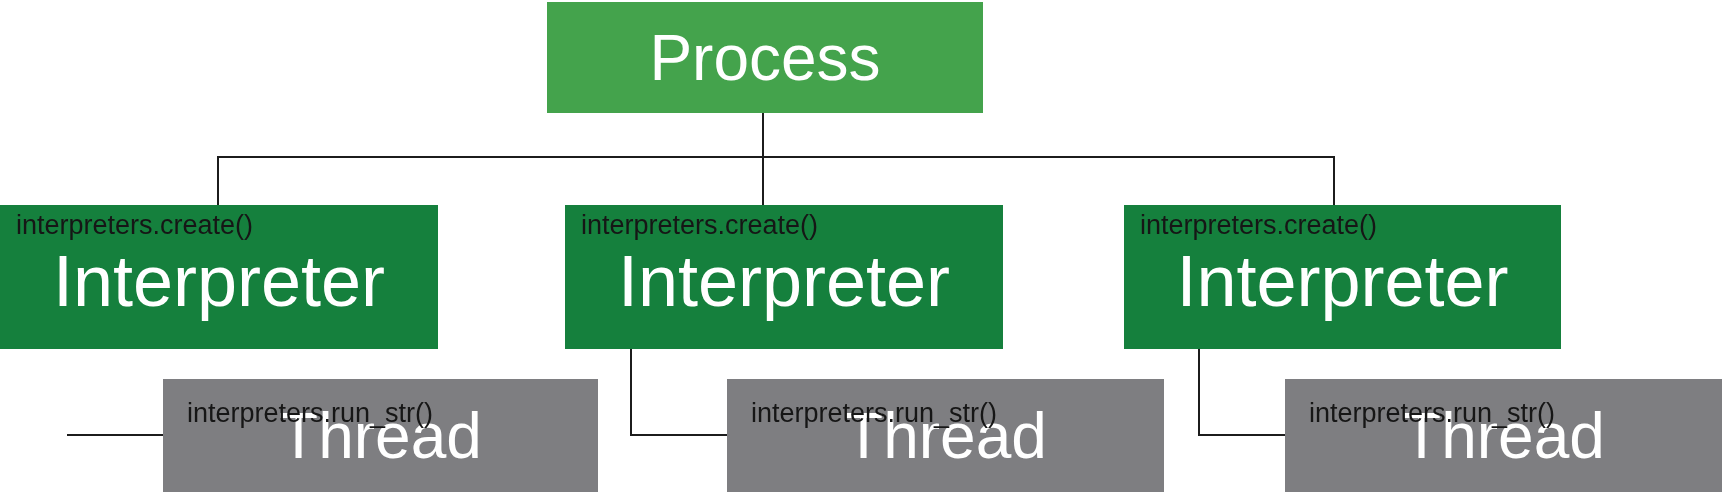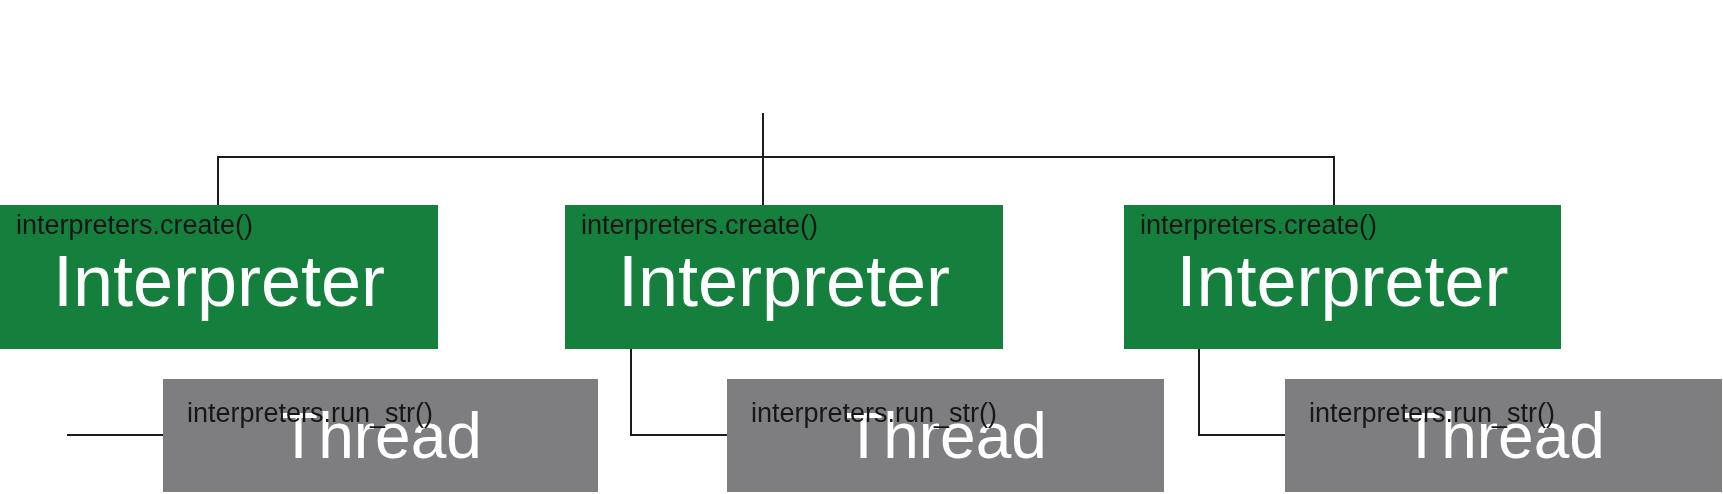--- a/index.html
+++ b/index.html
@@ -63,20 +63,23 @@
   <div class="line l-proc-drop"></div>
   <div class="line l-rail"></div>
   <div class="line l-rail-left-drop"></div>
   <div class="line l-rail-right-drop"></div>
   <div class="line l-thread1-h"></div>
   <div class="line l-thread2-v"></div>
   <div class="line l-thread2-h"></div>
   <div class="line l-thread3-v"></div>
   <div class="line l-thread3-h"></div>
 
+  <div class="node process-box">
+    <span class="big">Process</span>
+  </div>
 
   <div class="node interp-box i1">
     <span class="annot">interpreters.create()</span>
     <span class="big">Interpreter</span>
   </div>
   <div class="node interp-box i2">
     <span class="annot">interpreters.create()</span>
     <span class="big">Interpreter</span>
   </div>
   <div class="node interp-box i3">

